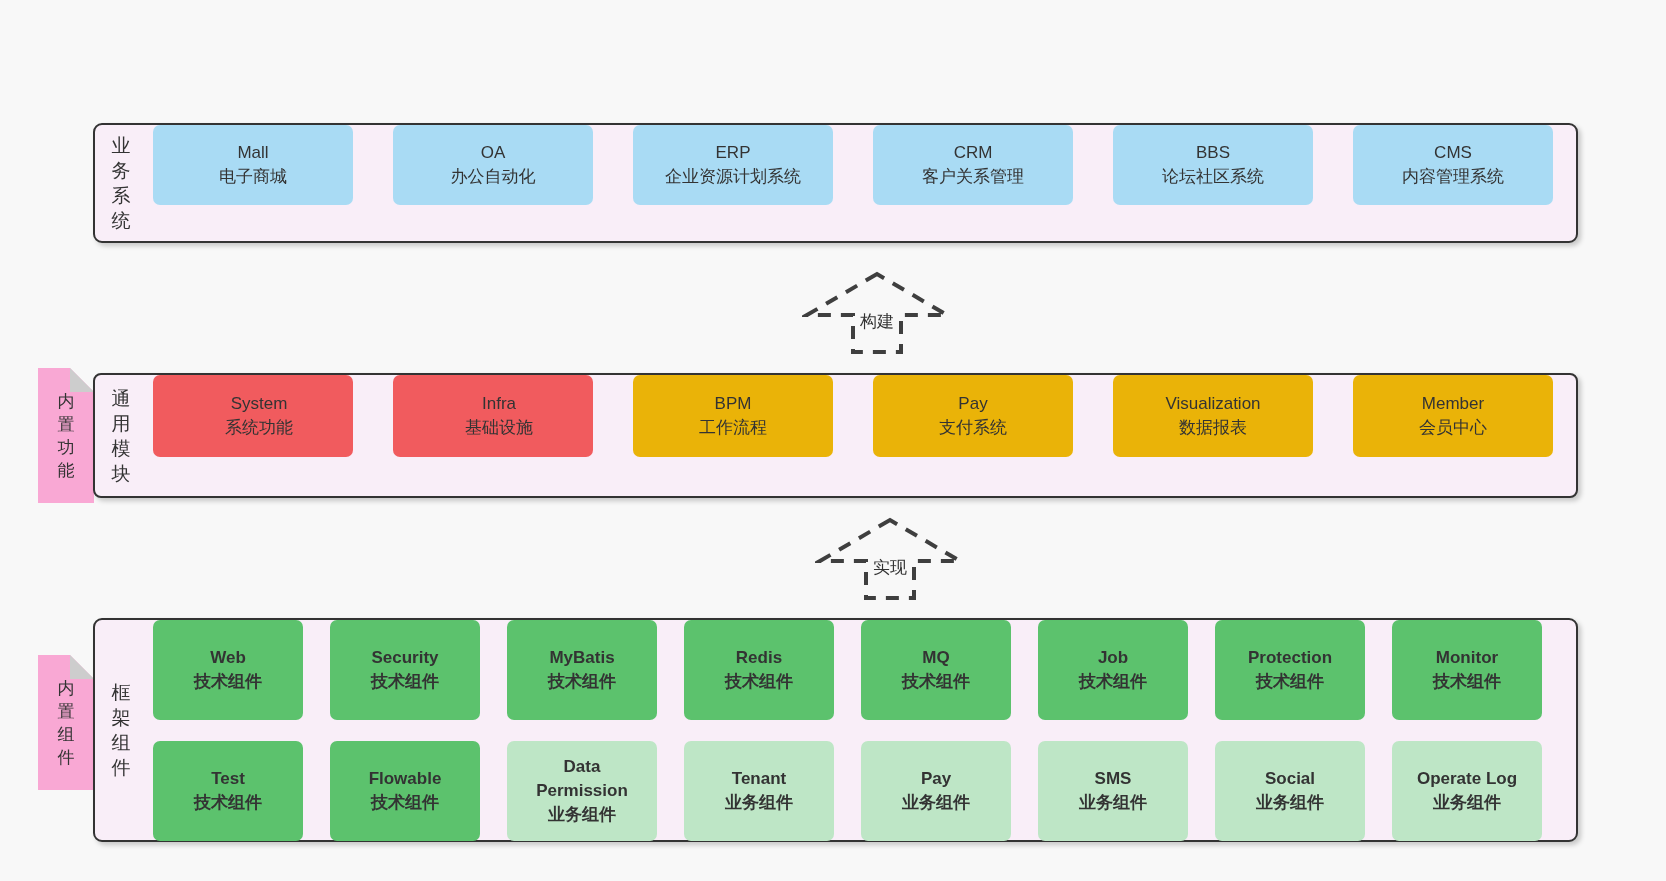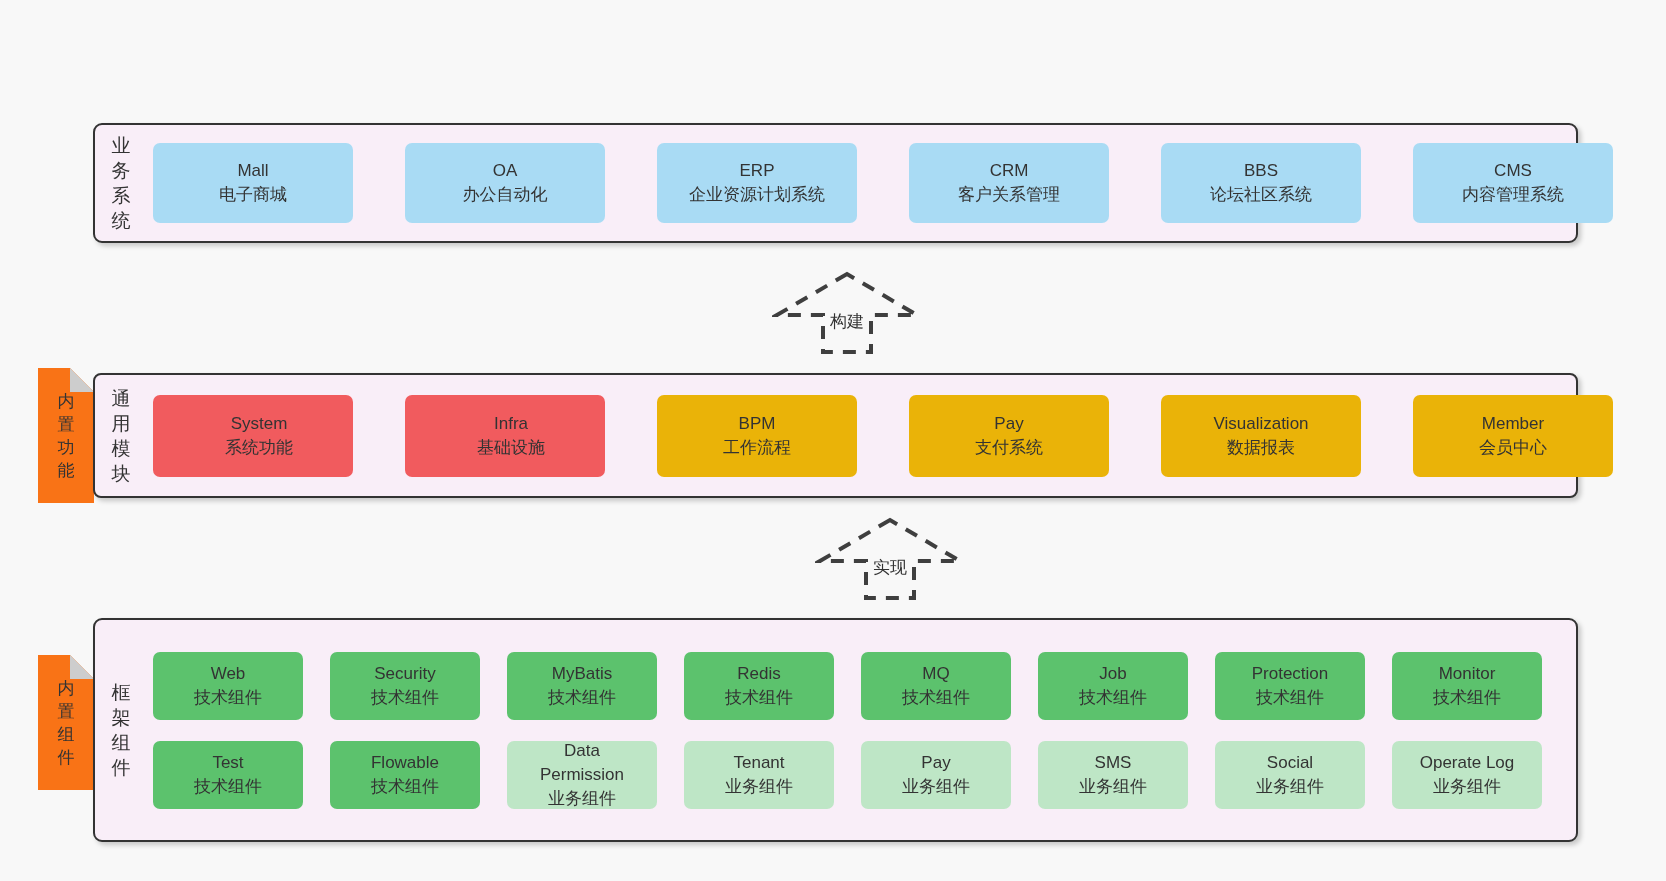--- a/index.html
+++ b/index.html
@@ -11,21 +11,21 @@
   .canvas {
     position:relative;
     width:1666px; height:881px;
     background:#f8f8f8;
     overflow:hidden;
   }
   
   .tab {
     position:absolute;
     left:38px; width:56px; height:135px;
-    background:#f97316;
+    background:#f9a8d4;
     clip-path: polygon(0 0, calc(100% - 24px) 0, 100% 24px, 100% 100%, 0 100%);
     z-index:1;
     display:flex; align-items:center; justify-content:center;
     box-shadow: 2px 3px 4px rgba(0,0,0,0.18);
   }
   .tab-fold {
     position:absolute;
     left:70px; width:24px; height:24px;
     background:#cdcdcd;
     clip-path: polygon(0 0, 100% 100%, 0 100%);
@@ -64,22 +64,21 @@
   .band-label {
     width:1.15em;
     font-size:19px; line-height:25px;
     text-align:center;
     word-break:break-all;
     color:#333;
   }
   .boxes {
     flex:1;
     display:flex;
-    align-items:center;
-    gap:52px;
+    gap:40px;
     padding-left:6px;
   }
   .boxes-grid {
     flex:1;
     display:flex;
     flex-direction:column;
     justify-content:center;
     gap:21px;
     padding-left:6px;
   }
@@ -94,33 +93,33 @@
     display:flex; flex-direction:column;
     align-items:center; justify-content:center;
     text-align:center;
     font-size:17px; line-height:24px;
     color:#333;
     padding:4px 8px;
   }
   .box .t { white-space:pre-line; }
   .wide  { width:200px; height:80px; flex:0 0 200px; }
   .mid   { width:200px; height:82px; flex:0 0 200px; }
-  .small { width:150px; height:68px; flex:0 0 150px; }
+  .small { width:150px; height:100px; flex:0 0 150px;font-weight:bold; }
   .v-blue   { background:#a9dbf4; }
   .v-red    { background:#f15b5e;padding-left:20px; }
   .v-pink   { background:#eab308; }
   .v-green  { background:#5cc26d; }
   .v-lgreen { background:#bee6c6; }
   
   .arrow {
     position:absolute;
     width:150px; height:84px;
     z-index:2;
   }
-  .arrow-build     { left:772px; top:271px;text-align:right; }
+  .arrow-build     { left:802px; top:271px;text-align:right; }
   .arrow-implement { left:815px; top:517px; }
   .arrow svg { display:block; }
   .arrow-label {
     position:absolute;
     left:50%; top:38px;
     transform:translateX(-50%);
     background:#f8f8f8;
     padding:1px 4px;
     font-size:17px;
     color:#333;

